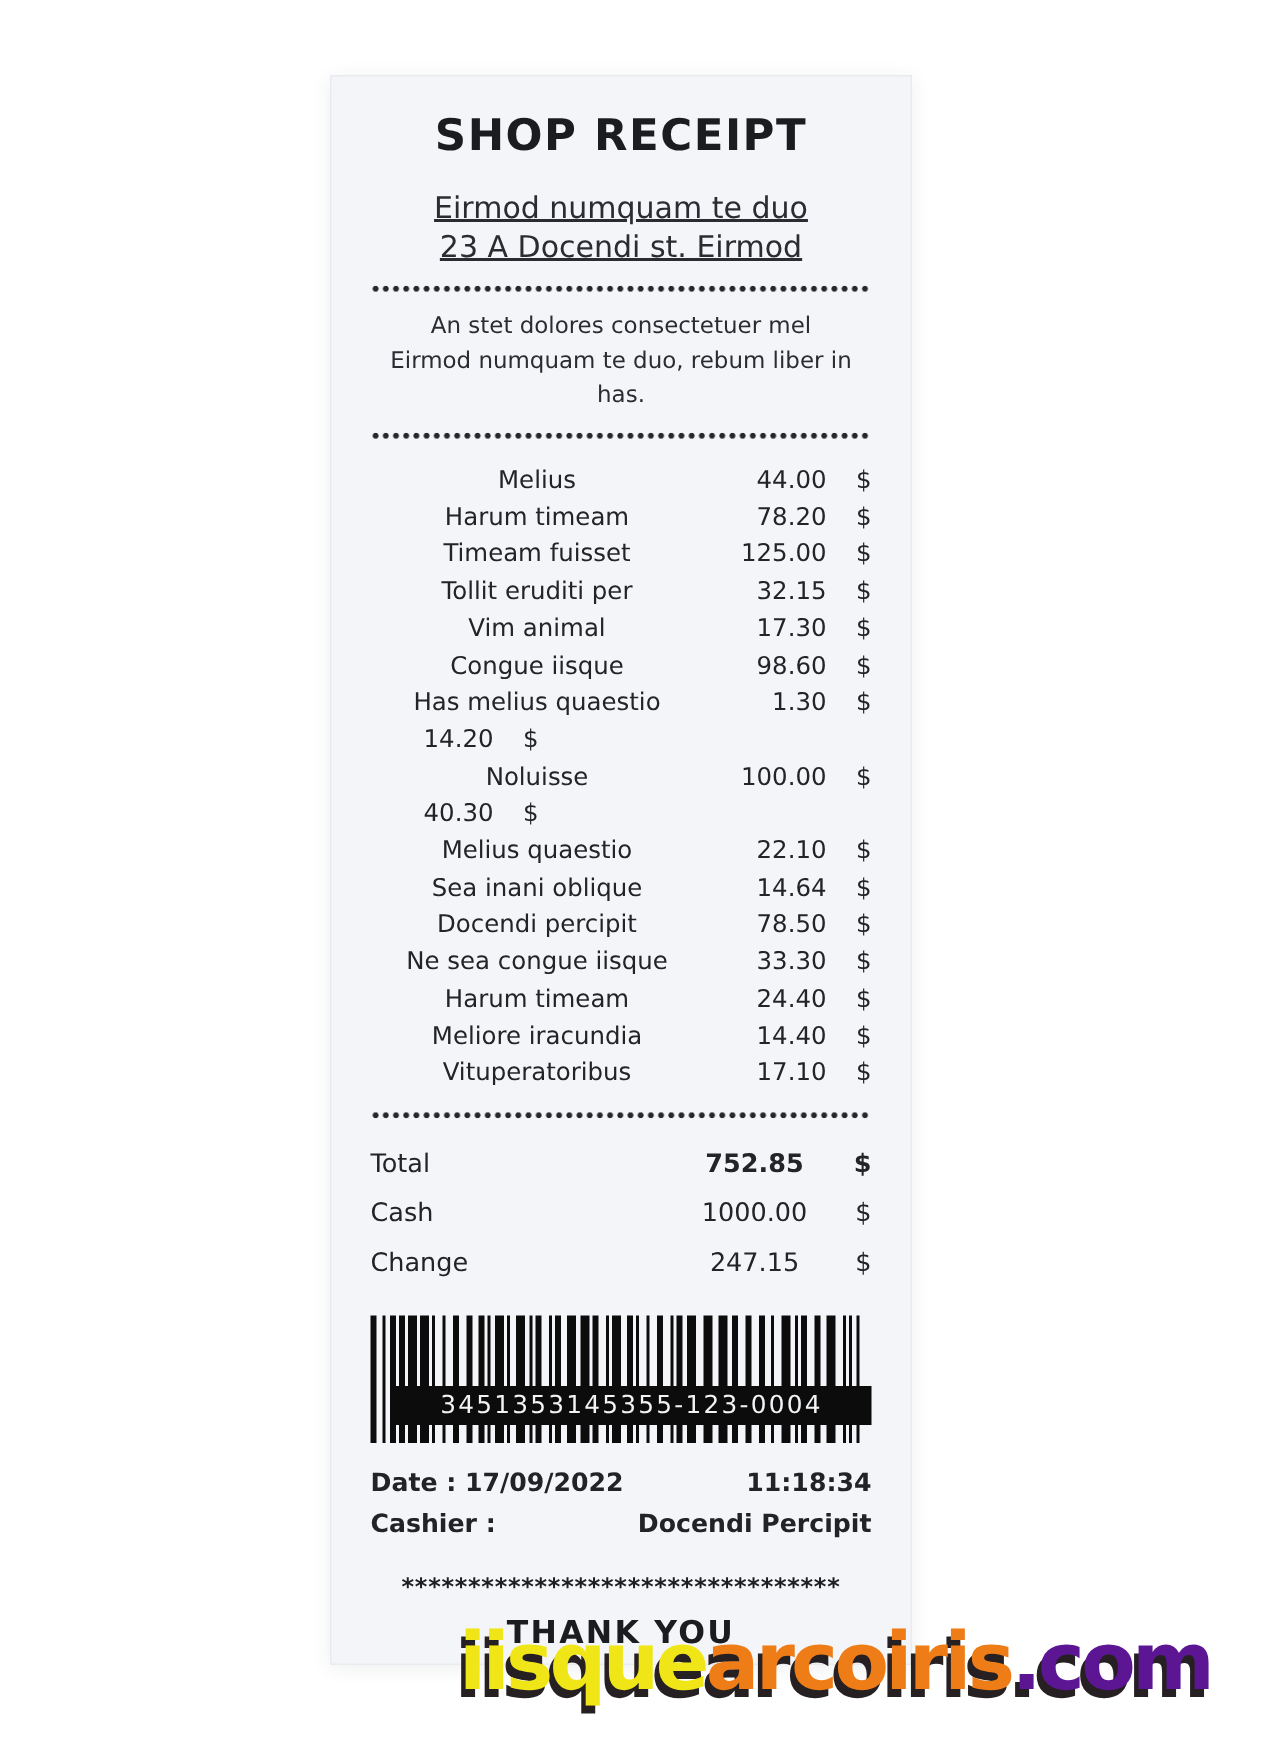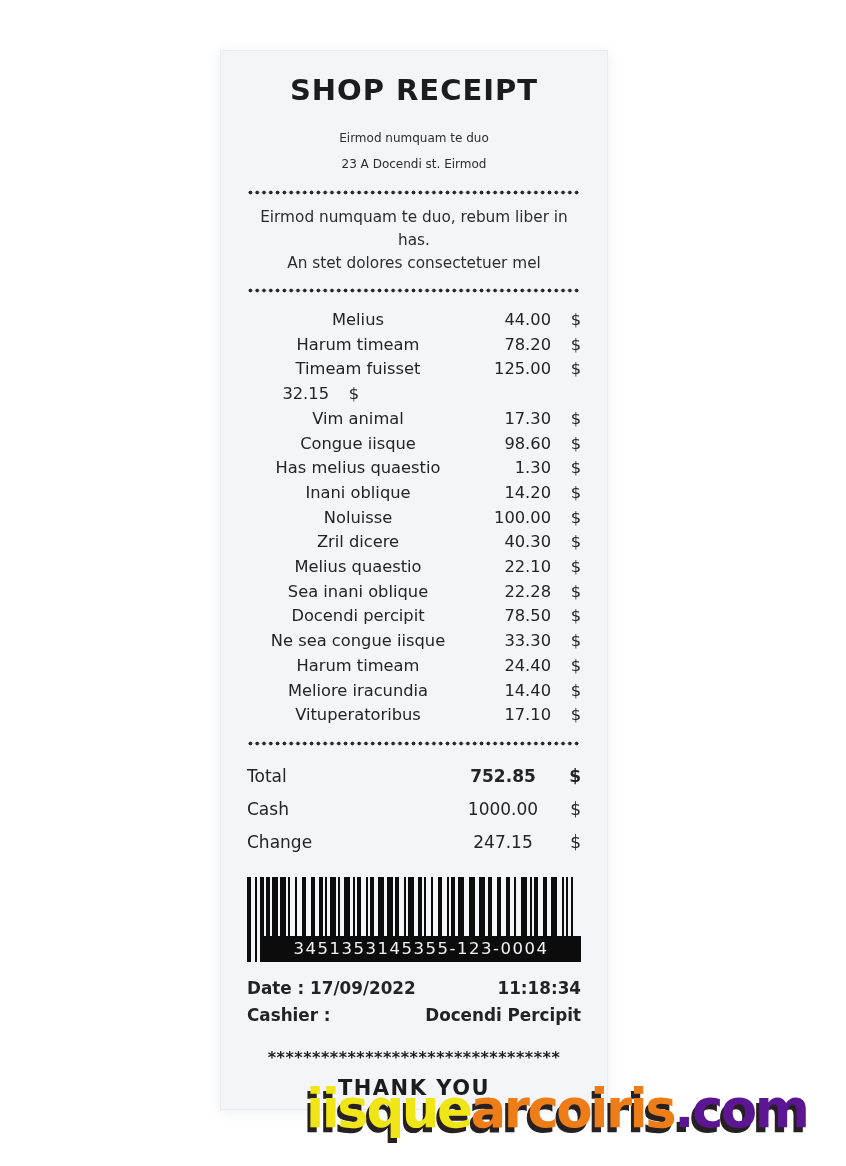--- a/index.html
+++ b/index.html
@@ -34,24 +34,25 @@
     margin-top: 22px;
     text-align: center;
     font-size: 29px;
     font-weight: 800;
     letter-spacing: 1px;
     color: #1b1c20;
   }
   .store {
     margin-top: 18px;
     text-align: center;
-    font-size: 12px;
+    font-size: 20px;
     line-height: 26px;
     font-weight: 500;
     color: #2a2c31;
+    text-decoration: underline;
   }
   .dots {
     margin-top: 13px;
     height: 5px;
     background-image: radial-gradient(circle, #26272b 1.7px, transparent 2.2px);
     background-size: 6.8px 5px;
     background-repeat: repeat-x;
     background-position: 0 50%;
   }
   .note {
@@ -92,21 +93,21 @@
   .bars {
     position: absolute;
     left: 0; top: 0; right: 0; bottom: 0;
     display: flex;
     align-items: stretch;
   }
   .bars .bar { background: #0c0c0d; height: 100%; flex: 0 0 auto; }
   .bars .gap { background: transparent; height: 100%; flex: 0 0 auto; }
   .band {
     position: absolute;
-    left: 14px; right: 0; bottom: 0;
+    left: 14px; right: 0; bottom: 12px;
     height: 26px;
     background: #0c0c0d;
     display: flex;
     align-items: center;
     justify-content: center;
   }
   .band .num {
     color: #f2f3f5;
     font-size: 16.5px;
     letter-spacing: 1.5px;
@@ -162,22 +163,22 @@
     <div class="title">SHOP RECEIPT</div>
 
     <div class="store">
       <div>Eirmod numquam te duo</div>
       <div>23 A Docendi st. Eirmod</div>
     </div>
 
     <div class="dots"></div>
 
     <div class="note">
+      <div>An stet dolores consectetuer mel</div>
       <div>Eirmod numquam te duo, rebum liber in has.</div>
-      <div>An stet dolores consectetuer mel</div>
     </div>
 
     <div class="dots"></div>
 
     <div class="items" id="items">
         <div class="row">
     <span class="name">Melius</span>
     <span class="price">44.00</span>
     <span class="cur">$</span>
   </div>
@@ -185,61 +186,60 @@
     <span class="name">Harum timeam</span>
     <span class="price">78.20</span>
     <span class="cur">$</span>
   </div>
         <div class="row">
     <span class="name">Timeam fuisset</span>
     <span class="price">125.00</span>
     <span class="cur">$</span>
   </div>
         <div class="row">
+    <span class="name">Tollit eruditi per</span>
     <span class="price">32.15</span>
     <span class="cur">$</span>
   </div>
         <div class="row">
     <span class="name">Vim animal</span>
     <span class="price">17.30</span>
     <span class="cur">$</span>
   </div>
         <div class="row">
     <span class="name">Congue iisque</span>
     <span class="price">98.60</span>
     <span class="cur">$</span>
   </div>
         <div class="row">
     <span class="name">Has melius quaestio</span>
     <span class="price">1.30</span>
     <span class="cur">$</span>
   </div>
         <div class="row">
-    <span class="name">Inani oblique</span>
     <span class="price">14.20</span>
     <span class="cur">$</span>
   </div>
         <div class="row">
     <span class="name">Noluisse</span>
     <span class="price">100.00</span>
     <span class="cur">$</span>
   </div>
         <div class="row">
-    <span class="name">Zril dicere</span>
     <span class="price">40.30</span>
     <span class="cur">$</span>
   </div>
         <div class="row">
     <span class="name">Melius quaestio</span>
     <span class="price">22.10</span>
     <span class="cur">$</span>
   </div>
         <div class="row">
     <span class="name">Sea inani oblique</span>
-    <span class="price">22.28</span>
+    <span class="price">14.64</span>
     <span class="cur">$</span>
   </div>
         <div class="row">
     <span class="name">Docendi percipit</span>
     <span class="price">78.50</span>
     <span class="cur">$</span>
   </div>
         <div class="row">
     <span class="name">Ne sea congue iisque</span>
     <span class="price">33.30</span>

